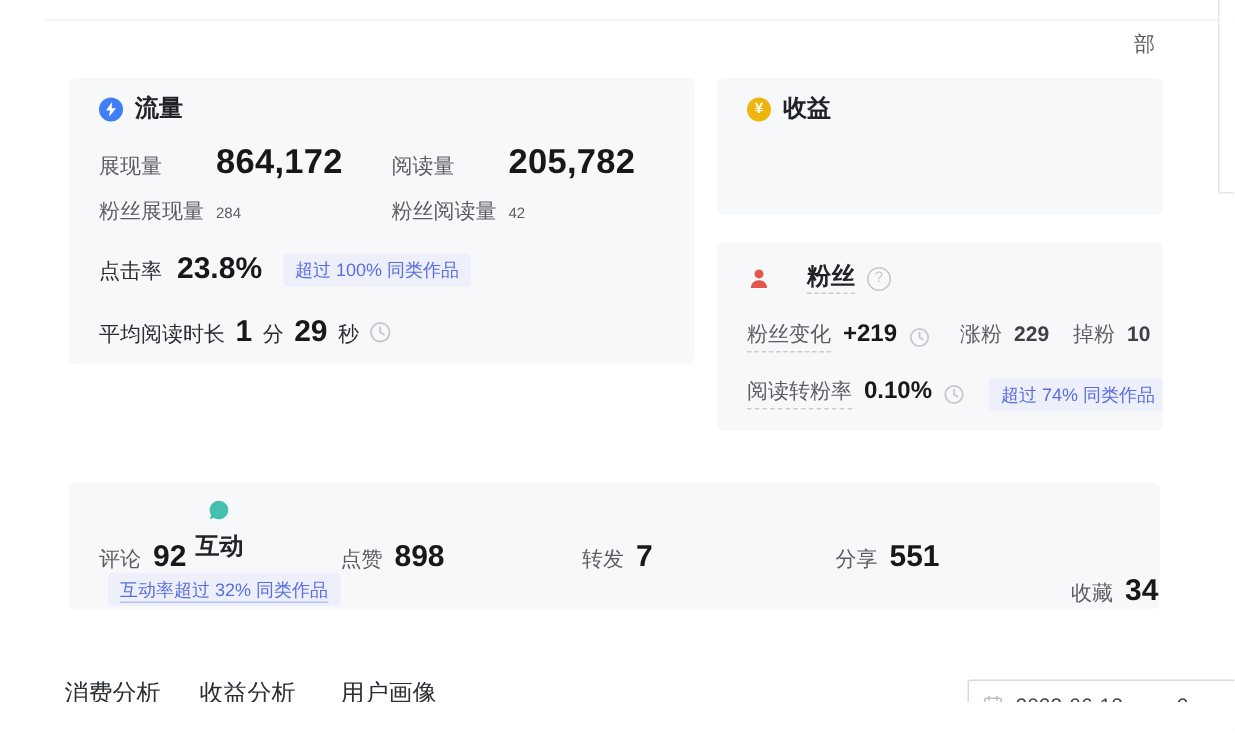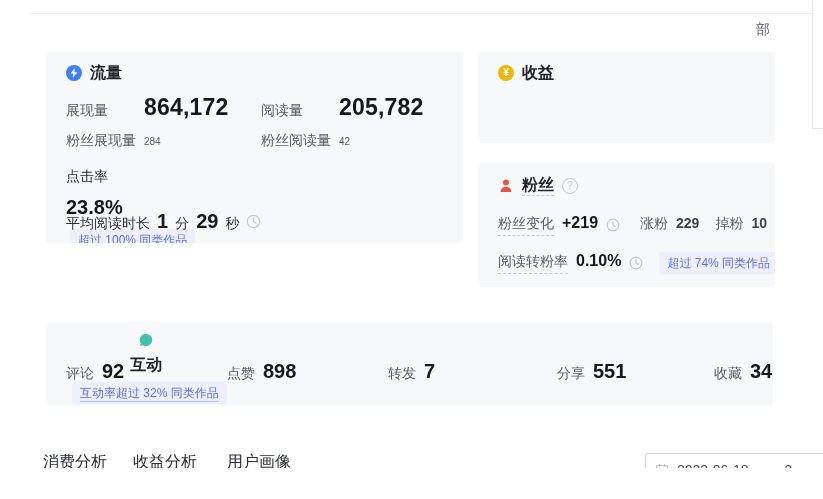--- a/index.html
+++ b/index.html
@@ -14,21 +14,21 @@
                 border-left:1px solid #e7e7e9;border-bottom:1px solid #e7e7e9;z-index:6;}
 
   .card{position:absolute;background:#f7f8fa;border-radius:4px;overflow:hidden;}
   #card-traffic{left:46px;top:52px;width:417px;height:191px;}
   #card-revenue{left:478px;top:52px;width:297px;height:91px;}
   #card-fans{left:478px;top:162px;width:297px;height:125px;}
   #card-interaction{left:46px;top:322px;width:727px;height:84px;}
 
   .card-title-row{position:absolute;left:20px;display:flex;align-items:center;gap:8px;}
   .card-title{font-size:16px;font-weight:700;color:#1f2227;line-height:18px;}
-  .title-underline{border-bottom:1px dashed #c9ccd4;padding-bottom:1px;}
+  .title-underline{border-bottom:1px dashed #c9ccd4;padding-bottom:1px;margin-left:16px;}
 
   .icon-circle{width:16px;height:16px;border-radius:50%;display:inline-flex;
                align-items:center;justify-content:center;flex:0 0 auto;}
   .icon-bolt{background:#3f7ef7;}
   .icon-coin{background:#eeb60c;color:#fff;font-size:10px;font-weight:700;line-height:16px;}
 
   .row{position:absolute;display:flex;align-items:baseline;}
   .lbl{font-size:14px;color:#5a5d63;}
   .lbl-dashed{border-bottom:1px dashed #c9ccd4;padding-bottom:2px;}
   .val-big{font-size:23px;font-weight:700;color:#17181c;letter-spacing:.2px;margin-left:28px;}
@@ -88,21 +88,21 @@
 
     <div class="row" style="left:20px;top:80px;gap:8px;">
       <span class="lbl">粉丝展现量</span>
       <span class="val-sub">284</span>
     </div>
     <div class="row" style="left:215px;top:80px;gap:8px;">
       <span class="lbl">粉丝阅读量</span>
       <span class="val-sub">42</span>
     </div>
 
-    <div class="row" style="left:20px;top:116px;gap:10px;flex-direction:column;">
+    <div class="row" style="left:20px;top:116px;gap:10px;">
       <span class="lbl" style="color:#2a2d33;">点击率</span>
       <span class="val-mid">23.8%</span>
       <span class="badge" style="margin-left:4px;">超过 100% 同类作品</span>
     </div>
 
     <div class="row" style="left:20px;top:158px;gap:7px;">
       <span class="lbl" style="color:#2a2d33;">平均阅读时长</span>
       <span class="val-mid">1</span>
       <span class="unit">分</span>
       <span class="val-mid">29</span>
@@ -183,21 +183,21 @@
       <span class="val-mid">898</span>
     </div>
     <div class="imetric" style="left:342px;">
       <span class="lbl">转发</span>
       <span class="val-mid">7</span>
     </div>
     <div class="imetric" style="left:511px;">
       <span class="lbl">分享</span>
       <span class="val-mid">551</span>
     </div>
-    <div class="imetric" style="left:668px;">
+    <div class="imetric" style="left:668px;margin-top:23px;">
       <span class="lbl">收藏</span>
       <span class="val-mid">34</span>
     </div>
   </div>
 
   <div class="tab" style="left:43px;">消费分析</div>
   <div class="tab" style="left:133px;">收益分析</div>
   <div class="tab" style="left:227px;">用户画像</div>
 
   <div class="datebox">

